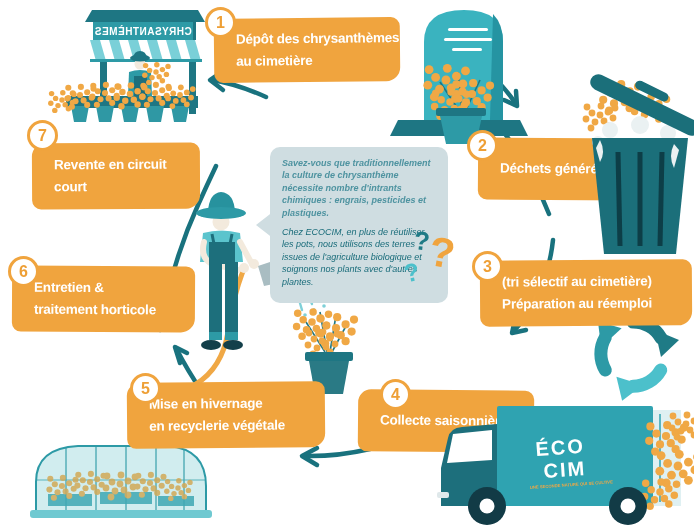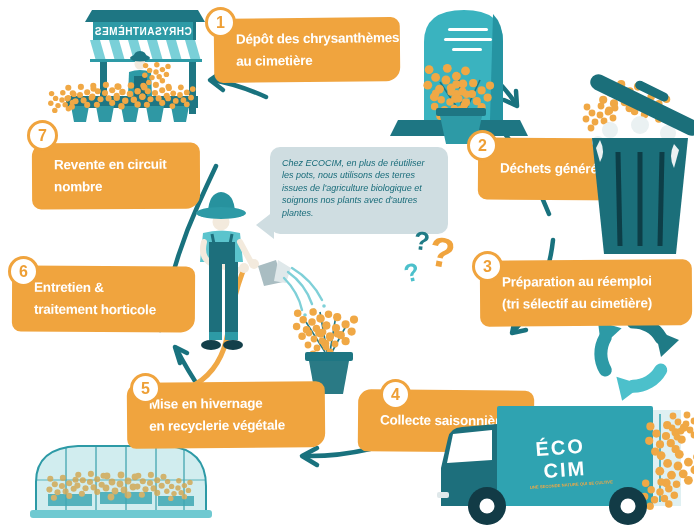--- a/index.html
+++ b/index.html
@@ -205,37 +205,37 @@
   </svg>
 
   <div class="banner b1">
     <span>Dépôt des chrysanthèmes</span>
     <span>au cimetière</span>
   </div>
   <div class="banner b2">
     <span>Déchets générés</span>
   </div>
   <div class="banner b3">
+    <span>(tri sélectif au cimetière)</span>
     <span>Préparation au réemploi</span>
-    <span>(tri sélectif au cimetière)</span>
   </div>
   <div class="banner b4">
     <span>Collecte saisonnière</span>
   </div>
   <div class="banner b5">
     <span>Mise en hivernage</span>
     <span>en recyclerie végétale</span>
   </div>
   <div class="banner b6">
     <span>Entretien &amp;</span>
     <span>traitement horticole</span>
   </div>
   <div class="banner b7">
     <span>Revente en circuit</span>
-    <span>nombre</span>
+    <span>court</span>
   </div>
 
   <div class="badge g1">1</div>
   <div class="badge g2">2</div>
   <div class="badge g3">3</div>
   <div class="badge g4">4</div>
   <div class="badge g5">5</div>
   <div class="badge g6">6</div>
   <div class="badge g7">7</div>
 
@@ -304,19 +304,20 @@
       <g>
         <circle cx="487" cy="506" r="19" fill="#123B46"></circle>
           <circle cx="487" cy="506" r="7.5" fill="#FFFFFF"></circle>
         <circle cx="628" cy="506" r="19" fill="#123B46"></circle>
           <circle cx="628" cy="506" r="7.5" fill="#FFFFFF"></circle>
       </g>
     </g>
   </svg>
 
   <div class="bubble">
+    <p>Savez-vous que traditionnellement la culture de chrysanthème nécessite nombre d'intrants chimiques : engrais, pesticides et plastiques.</p>
     <p class="hl">Chez ECOCIM, en plus de réutiliser les pots, nous utilisons des terres issues de l'agriculture biologique et soignons nos plants avec d'autres plantes.</p>
   </div>
   <span class="qm qm1">?</span>
   <span class="qm qm2">?</span>
   <span class="qm qm3">?</span>
 
 </div>
 
 </body></html>

